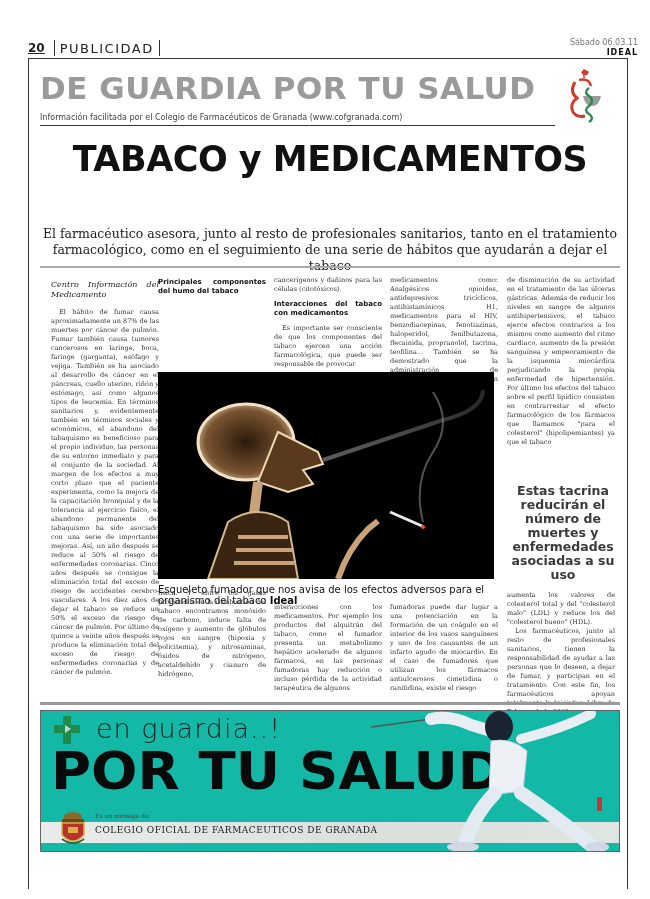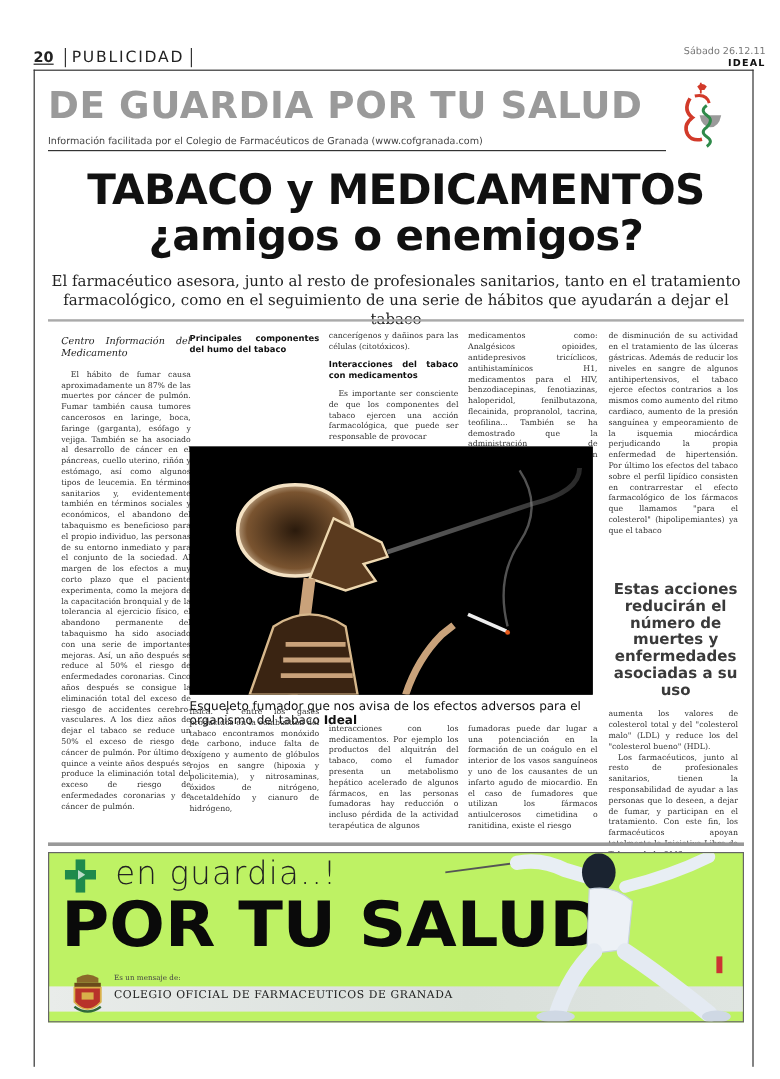--- a/index.html
+++ b/index.html
@@ -42,42 +42,42 @@
 
   .col2b { left: 158px; top: 589px; width: 108px; }
   .col3b { left: 274px; top: 603px; width: 108px; }
   .col4b { left: 390px; top: 603px; width: 108px; }
 
   .pullquote { left: 507px; top: 484px; width: 112px; text-align: center; font-family: "DejaVu Sans", sans-serif; font-weight: bold; font-size: 12.5px; line-height: 14px; color: #3a3a3a; }
   .col5b { left: 507px; top: 591px; width: 108px; }
 
   .bottom-rule { left: 40px; top: 702px; width: 580px; height: 3px; background: #999; }
 
-  .ad { left: 40px; top: 710px; width: 580px; height: 142px; background: #bef264; border: 1px solid #666; box-sizing: border-box; overflow: hidden; }
+  .ad { left: 40px; top: 710px; width: 580px; height: 142px; background: #14b8a6; border: 1px solid #666; box-sizing: border-box; overflow: hidden; }
   .ad .en-guardia { position: absolute; left: 55px; top: 2px; font-family: "DejaVu Sans", sans-serif; font-size: 27px; color: #222; letter-spacing: 1px; font-weight: 300; }
   .ad .cross { position: absolute; left: 13px; top: 5px; width: 26px; height: 28px; }
   .ad .por { position: absolute; left: 10px; top: 30px; font-family: "DejaVu Sans", sans-serif; font-weight: bold; font-size: 52px; color: #0a0a0a; letter-spacing: 0; transform: scaleX(1.05); transform-origin: left; }
   .ad .strip { position: absolute; left: 0; top: 111px; width: 580px; height: 21px; background: linear-gradient(to right, #e9ecea, #d9dfdb 60%, #dfe5e1); }
   .ad .msg { position: absolute; left: 54px; top: 101px; font-family: "DejaVu Serif", serif; font-size: 6px; color: #444; }
   .ad .colegio { position: absolute; left: 54px; top: 114px; font-family: "DejaVu Serif", serif; font-size: 9px; color: #1a1a1a; letter-spacing: 0.5px; }
   .ad .crest { position: absolute; left: 17px; top: 100px; width: 30px; height: 36px; }
   .ad .fencer { position: absolute; left: 330px; top: -2px; width: 250px; height: 146px; }
   .ad .tag { position: absolute; left: 556px; top: 86px; width: 5px; height: 14px; background: #c33; }
 </style>
 </head>
 <body>
 
 <div class="abs folio">
   <span class="num">20</span>
   <span class="sep"></span>
   <span class="section">PUBLICIDAD</span>
   <span class="sep"></span>
 </div>
 <div class="abs dateline">
-  <div>Sábado 26.12.11</div>
+  <div>Sábado 06.03.11</div>
   <div class="brand">IDEAL</div>
 </div>
 
 <div class="abs frame"></div>
 
 <div class="abs banner-title">DE GUARDIA POR TU SALUD</div>
 <div class="abs banner-sub">Información facilitada por el Colegio de Farmacéuticos de Granada (www.cofgranada.com)</div>
 <div class="abs banner-rule"></div>
 <div class="abs logo">
   <svg width="62" height="60" viewBox="0 0 62 60">
@@ -85,21 +85,20 @@
     <line x1="31" y1="3" x2="31" y2="12" stroke="#d23a2a" stroke-width="1.5"></line>
     <path d="M22 16 q-6 10 2 16 q-8 6 -4 14 q4 6 12 4" fill="none" stroke="#d23a2a" stroke-width="3"></path>
     <path d="M26 14 q10 -2 12 6" fill="none" stroke="#d23a2a" stroke-width="2.5"></path>
     <path d="M30 30 h18 q-2 10 -9 10 q-7 0 -9 -10z" fill="#9a9a9a"></path>
     <path d="M36 22 q-6 4 0 8 q6 4 0 10 q-6 4 0 8 q6 4 0 8" fill="none" stroke="#2f8a4a" stroke-width="2.5"></path>
   </svg>
 </div>
 
 <div class="abs headline">
   <div>TABACO y MEDICAMENTOS</div>
-  <div>¿amigos o enemigos?</div>
 </div>
 <div class="abs deck">
   <div>El farmacéutico asesora, junto al resto de profesionales sanitarios, tanto en el tratamiento</div>
   <div>farmacológico, como en el seguimiento de una serie de hábitos que ayudarán a dejar el tabaco</div>
 </div>
 <div class="abs deck-rule"></div>
 
 <div class="abs col col1">
   <p class="kicker">Centro Información del Medicamento</p>
   <p>El hábito de fumar causa aproximadamente un 87% de las muertes por cáncer de pulmón. Fumar también causa tumores cancerosos en laringe, boca, faringe (garganta), esófago y vejiga. También se ha asociado al desarrollo de cáncer en el páncreas, cuello uterino, riñón y estómago, así como algunos tipos de leucemia. En términos sanitarios y, evidentemente también en términos sociales y económicos, el abandono del tabaquismo es beneficioso para el propio individuo, las personas de su entorno inmediato y para el conjunto de la sociedad. Al margen de los efectos a muy corto plazo que el paciente experimenta, como la mejora de la capacitación bronquial y de la tolerancia al ejercicio físico, el abandono permanente del tabaquismo ha sido asociado con una serie de importantes mejoras. Así, un año después se reduce al 50% el riesgo de enfermedades coronarias. Cinco años después se consigue la eliminación total del exceso de riesgo de accidentes cerebro-vasculares. A los diez años de dejar el tabaco se reduce un 50% el exceso de riesgo de cáncer de pulmón. Por último de quince a veinte años después se produce la eliminación total del exceso de riesgo de enfermedades coronarias y de cáncer de pulmón.</p>
@@ -157,21 +156,21 @@
 <div class="abs col col2b">
   <p class="noindent">física. Y entre los gases producidos en la combustión del tabaco encontramos monóxido de carbono, induce falta de oxígeno y aumento de glóbulos rojos en sangre (hipoxia y policitemia), y nitrosaminas, óxidos de nitrógeno, acetaldehído y cianuro de hidrógeno,</p>
 </div>
 <div class="abs col col3b">
   <p class="noindent">interacciones con los medicamentos. Por ejemplo los productos del alquitrán del tabaco, como el fumador presenta un metabolismo hepático acelerado de algunos fármacos, en las personas fumadoras hay reducción o incluso pérdida de la actividad terapéutica de algunos</p>
 </div>
 <div class="abs col col4b">
   <p class="noindent">fumadoras puede dar lugar a una potenciación en la formación de un coágulo en el interior de los vasos sanguíneos y uno de los causantes de un infarto agudo de miocardio. En el caso de fumadores que utilizan los fármacos antiulcerosos cimetidina o ranitidina, existe el riesgo</p>
 </div>
 
-<div class="abs pullquote">Estas acciones reducirán el número de muertes y enfermedades asociadas a su uso</div>
+<div class="abs pullquote">Estas tacrina reducirán el número de muertes y enfermedades asociadas a su uso</div>
 
 <div class="abs col col5b">
   <p class="noindent">aumenta los valores de colesterol total y del "colesterol malo" (LDL) y reduce los del "colesterol bueno" (HDL).</p>
   <p>Los farmacéuticos, junto al resto de profesionales sanitarios, tienen la responsabilidad de ayudar a las personas que lo deseen, a dejar de fumar, y participan en el tratamiento. Con este fin, los farmacéuticos apoyan totalmente la Iniciativa Libre de Tabaco, de la OMS.</p>
 </div>
 
 <div class="abs bottom-rule"></div>
 
 <div class="abs ad">
   <div class="cross">

